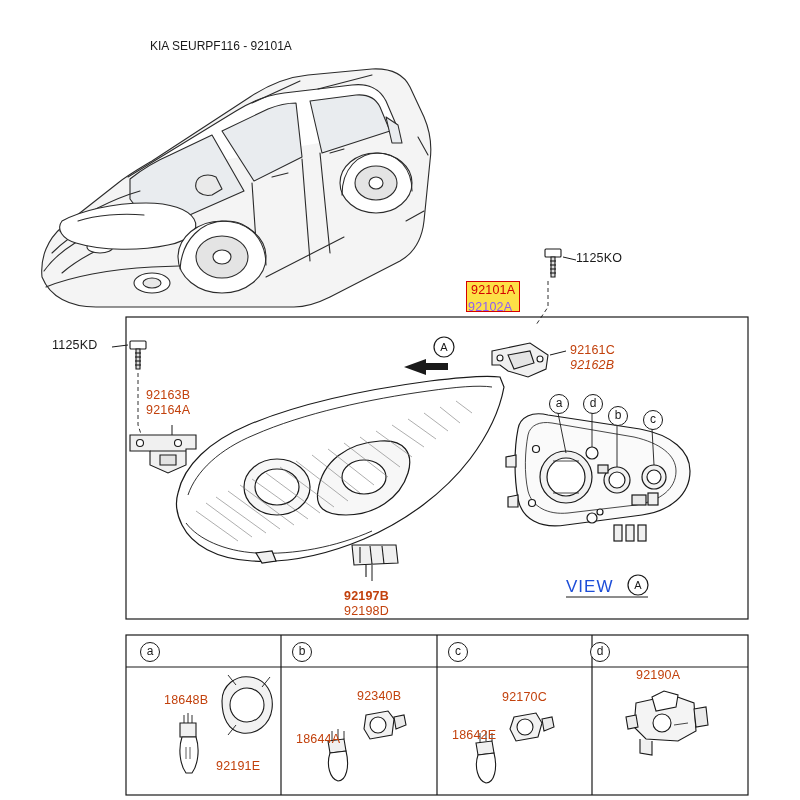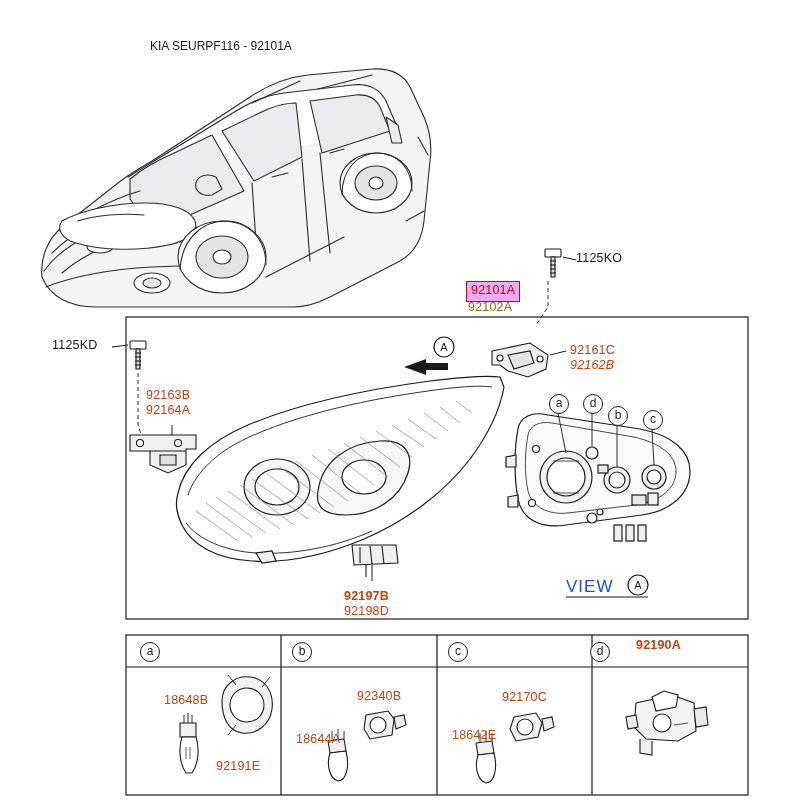--- a/index.html
+++ b/index.html
@@ -24,27 +24,27 @@
   .lbl {
     position: absolute;
     color: #c2410c;
     font-size: 12.5px;
     font-family: "Liberation Sans", sans-serif;
     white-space: nowrap;
     letter-spacing: 0.2px;
   }
   .lbl.black { color: #1a1a1a; }
   .lbl.red {
-    color: #a16207;
+    color: #8b5cf6;
   }
   .lbl.redbox {
     color: #d40000;
     border: 1.3px solid #d40000;
-    padding: 1px 4px 4px 4px;
-    background: #f0abfc;
+    padding: 1px 4px 14px 4px;
+    background: #fde047;
   }
   .title {
     position: absolute;
     color: #1a1a1a;
     font-size: 12px;
     white-space: nowrap;
   }
   svg { position: absolute; left: 0; top: 0; overflow: visible; }
   .cell-letter {
     position: absolute;
@@ -372,15 +372,15 @@
 
   <div class="lbl" style="left:164px; top:668px;">18648B</div>
   <div class="lbl" style="left:216px; top:734px;">92191E</div>
 
   <div class="lbl" style="left:357px; top:664px;">92340B</div>
   <div class="lbl" style="left:296px; top:707px;">18644A</div>
 
   <div class="lbl" style="left:502px; top:665px;text-align:right;">92170C</div>
   <div class="lbl" style="left:452px; top:703px;">18642E</div>
 
-  <div class="lbl" style="left:636px; top:613px;font-weight:bold;">92190A</div>
+  <div class="lbl" style="left:636px; top:643px;">92190A</div>
 
 </div>
 
 </body></html>

